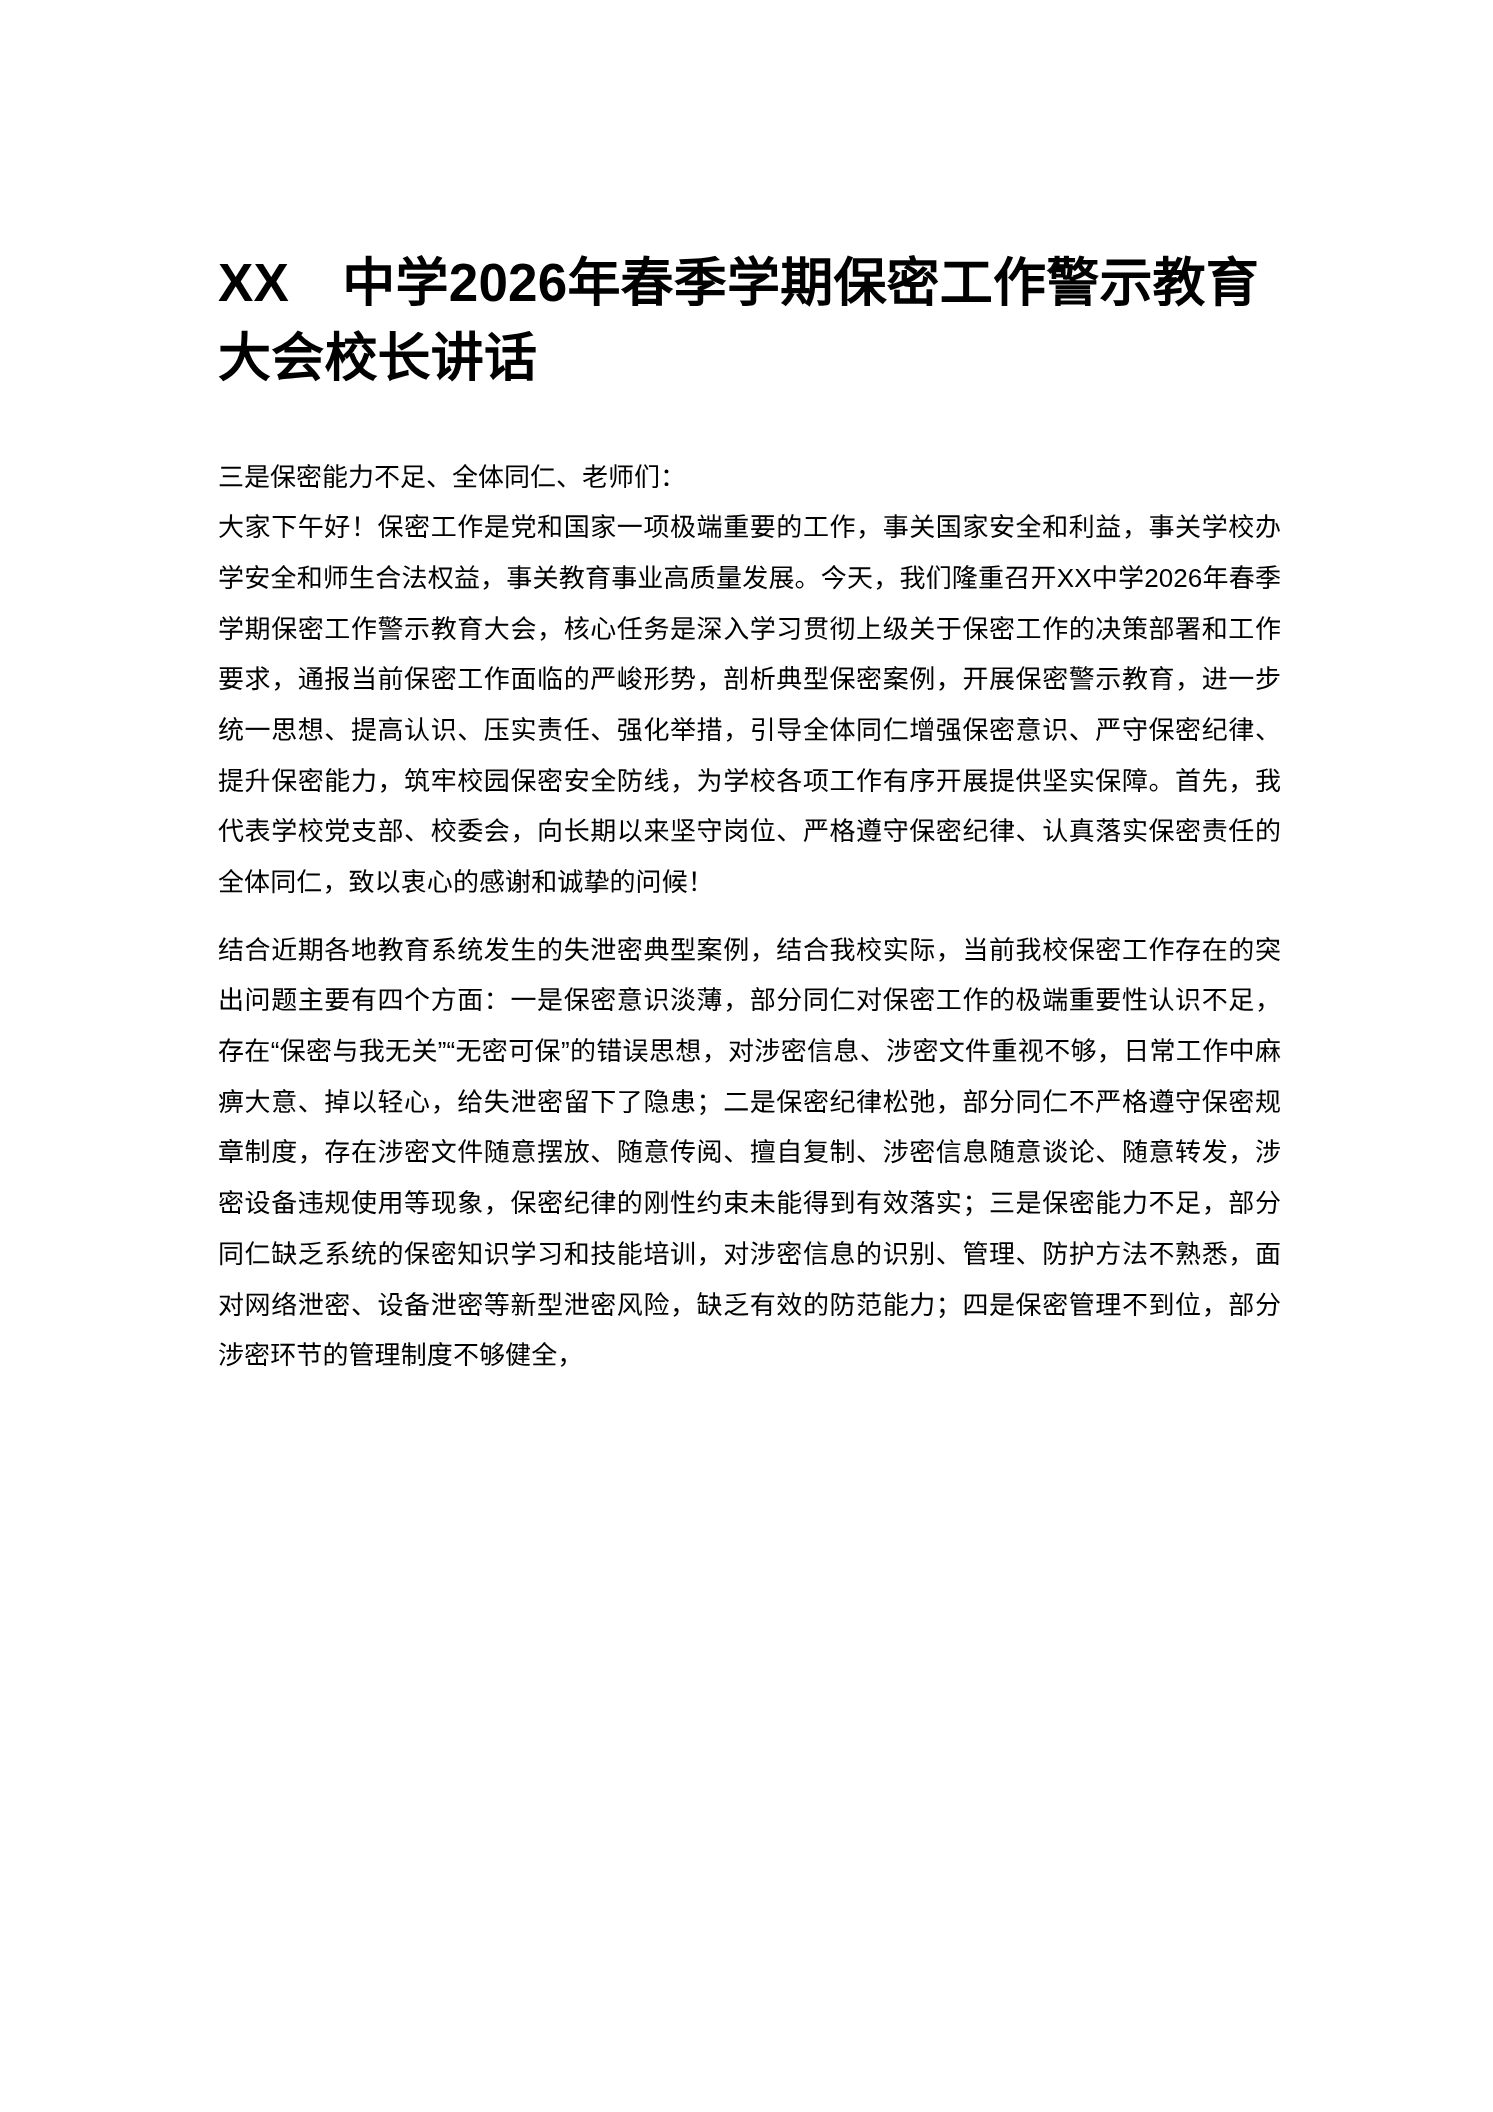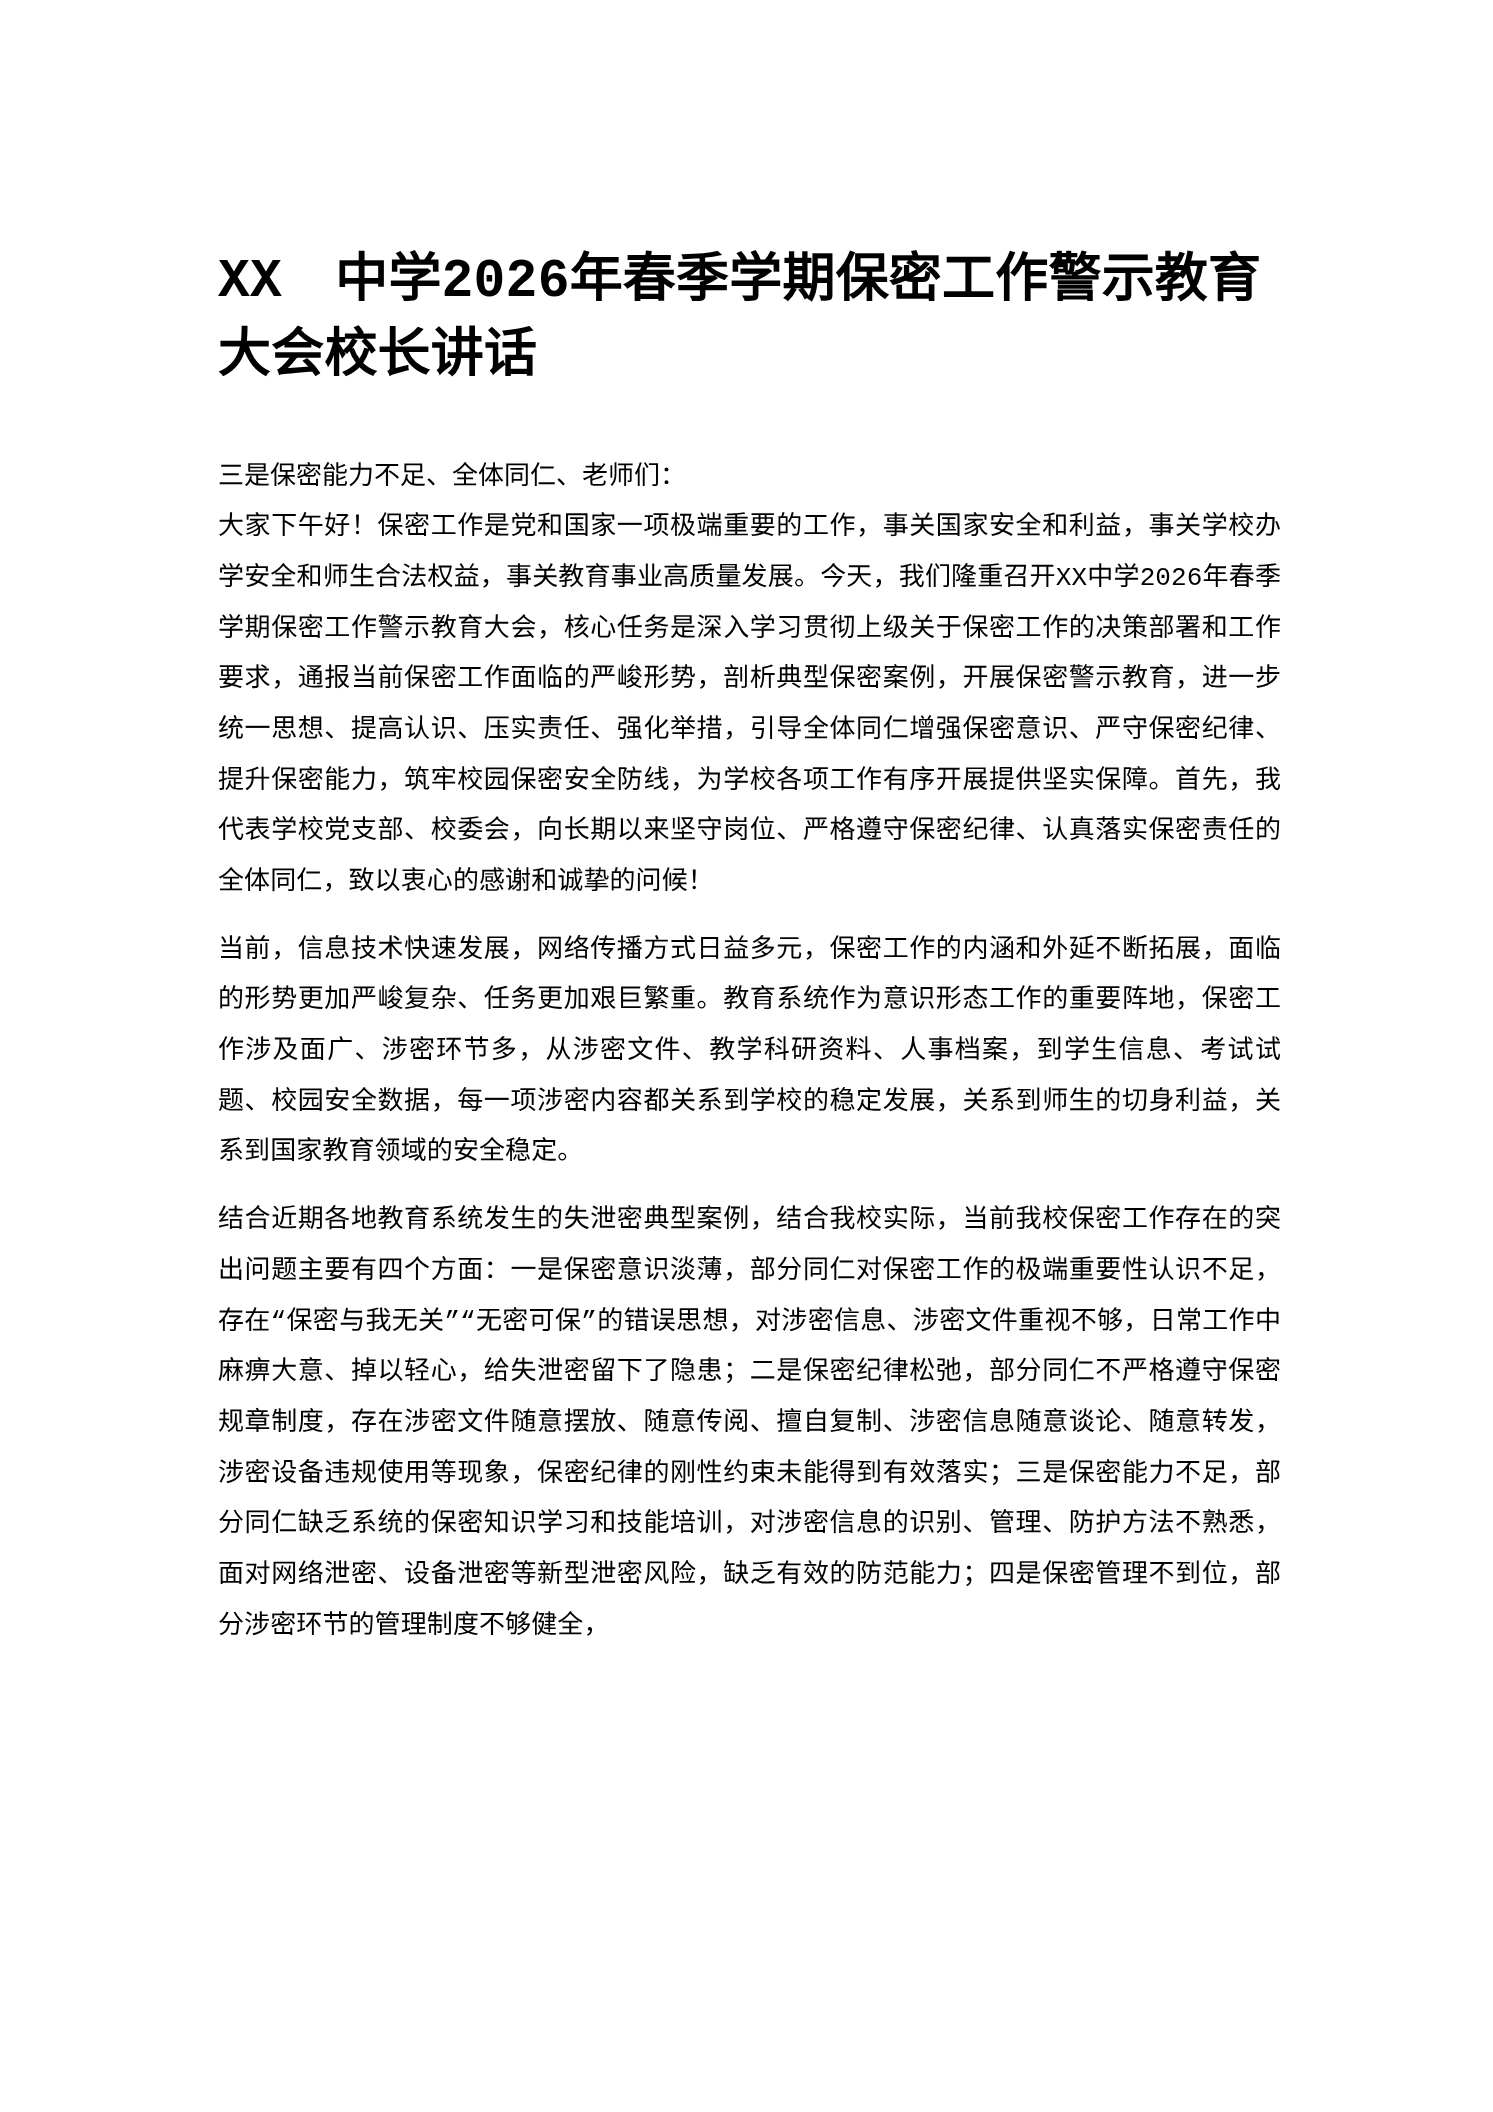--- a/index.html
+++ b/index.html
@@ -21,21 +21,20 @@
     height: 2112px;
     background: #ffffff;
     box-sizing: border-box;
     overflow: hidden;
   }
   .content {
     position: absolute;
     left: 218px;
     top: 245px;
     width: 1063px;
-    font-family: Liberation Mono, monospace;
   }
   .doc-title {
     font-size: 53px;
     line-height: 1.42;
     font-weight: 700;
     letter-spacing: 0.2px;
     margin: 0 0 0 0;
     text-align: left;
     word-break: break-all;
   }
@@ -70,18 +69,17 @@
   <div class="content">
 
     <h1 class="doc-title">
       <span>XX　中学2026年春季学期保密工作</span><span>警示教育大会校长讲话</span>
     </h1>
 
     <p class="salutation">三是保密能力不足、全体同仁、老师们：</p>
 
     <div class="body-block">
       <p class="para">大家下午好！保密工作是党和国家一项极端重要的工作，事关国家安全和利益，事关学校办学安全和师生合法权益，事关教育事业高质量发展。今天，我们隆重召开XX中学2026年春季学期保密工作警示教育大会，核心任务是深入学习贯彻上级关于保密工作的决策部署和工作要求，通报当前保密工作面临的严峻形势，剖析典型保密案例，开展保密警示教育，进一步统一思想、提高认识、压实责任、强化举措，引导全体同仁增强保密意识、严守保密纪律、提升保密能力，筑牢校园保密安全防线，为学校各项工作有序开展提供坚实保障。首先，我代表学校党支部、校委会，向长期以来坚守岗位、严格遵守保密纪律、认真落实保密责任的全体同仁，致以衷心的感谢和诚挚的问候！</p>
-      <p class="para">当前，信息技术快速发展，网络传播方式日益多元，保密工作的内涵和外延不断拓展，面临的形势更加严峻复杂、任务更加艰巨繁重。教育系统作为意识形态工作的重要阵地，保密工作涉及面广、涉密环节多，从涉密文件、教学科研资料、人事档案，到学生信息、考试试题、校园安全数据，每一项涉密内容都关系到学校的稳定发展，关系到师生的切身利益，关系到国家教育领域的安全稳定。</p>
       <p class="para">结合近期各地教育系统发生的失泄密典型案例，结合我校实际，当前我校保密工作存在的突出问题主要有四个方面：一是保密意识淡薄，部分同仁对保密工作的极端重要性认识不足，存在“保密与我无关”“无密可保”的错误思想，对涉密信息、涉密文件重视不够，日常工作中麻痹大意、掉以轻心，给失泄密留下了隐患；二是保密纪律松弛，部分同仁不严格遵守保密规章制度，存在涉密文件随意摆放、随意传阅、擅自复制、涉密信息随意谈论、随意转发，涉密设备违规使用等现象，保密纪律的刚性约束未能得到有效落实；三是保密能力不足，部分同仁缺乏系统的保密知识学习和技能培训，对涉密信息的识别、管理、防护方法不熟悉，面对网络泄密、设备泄密等新型泄密风险，缺乏有效的防范能力；四是保密管理不到位，部分涉密环节的管理制度不够健全，</p>
     </div>
 
   </div>
 </div>
 
 </body></html>

